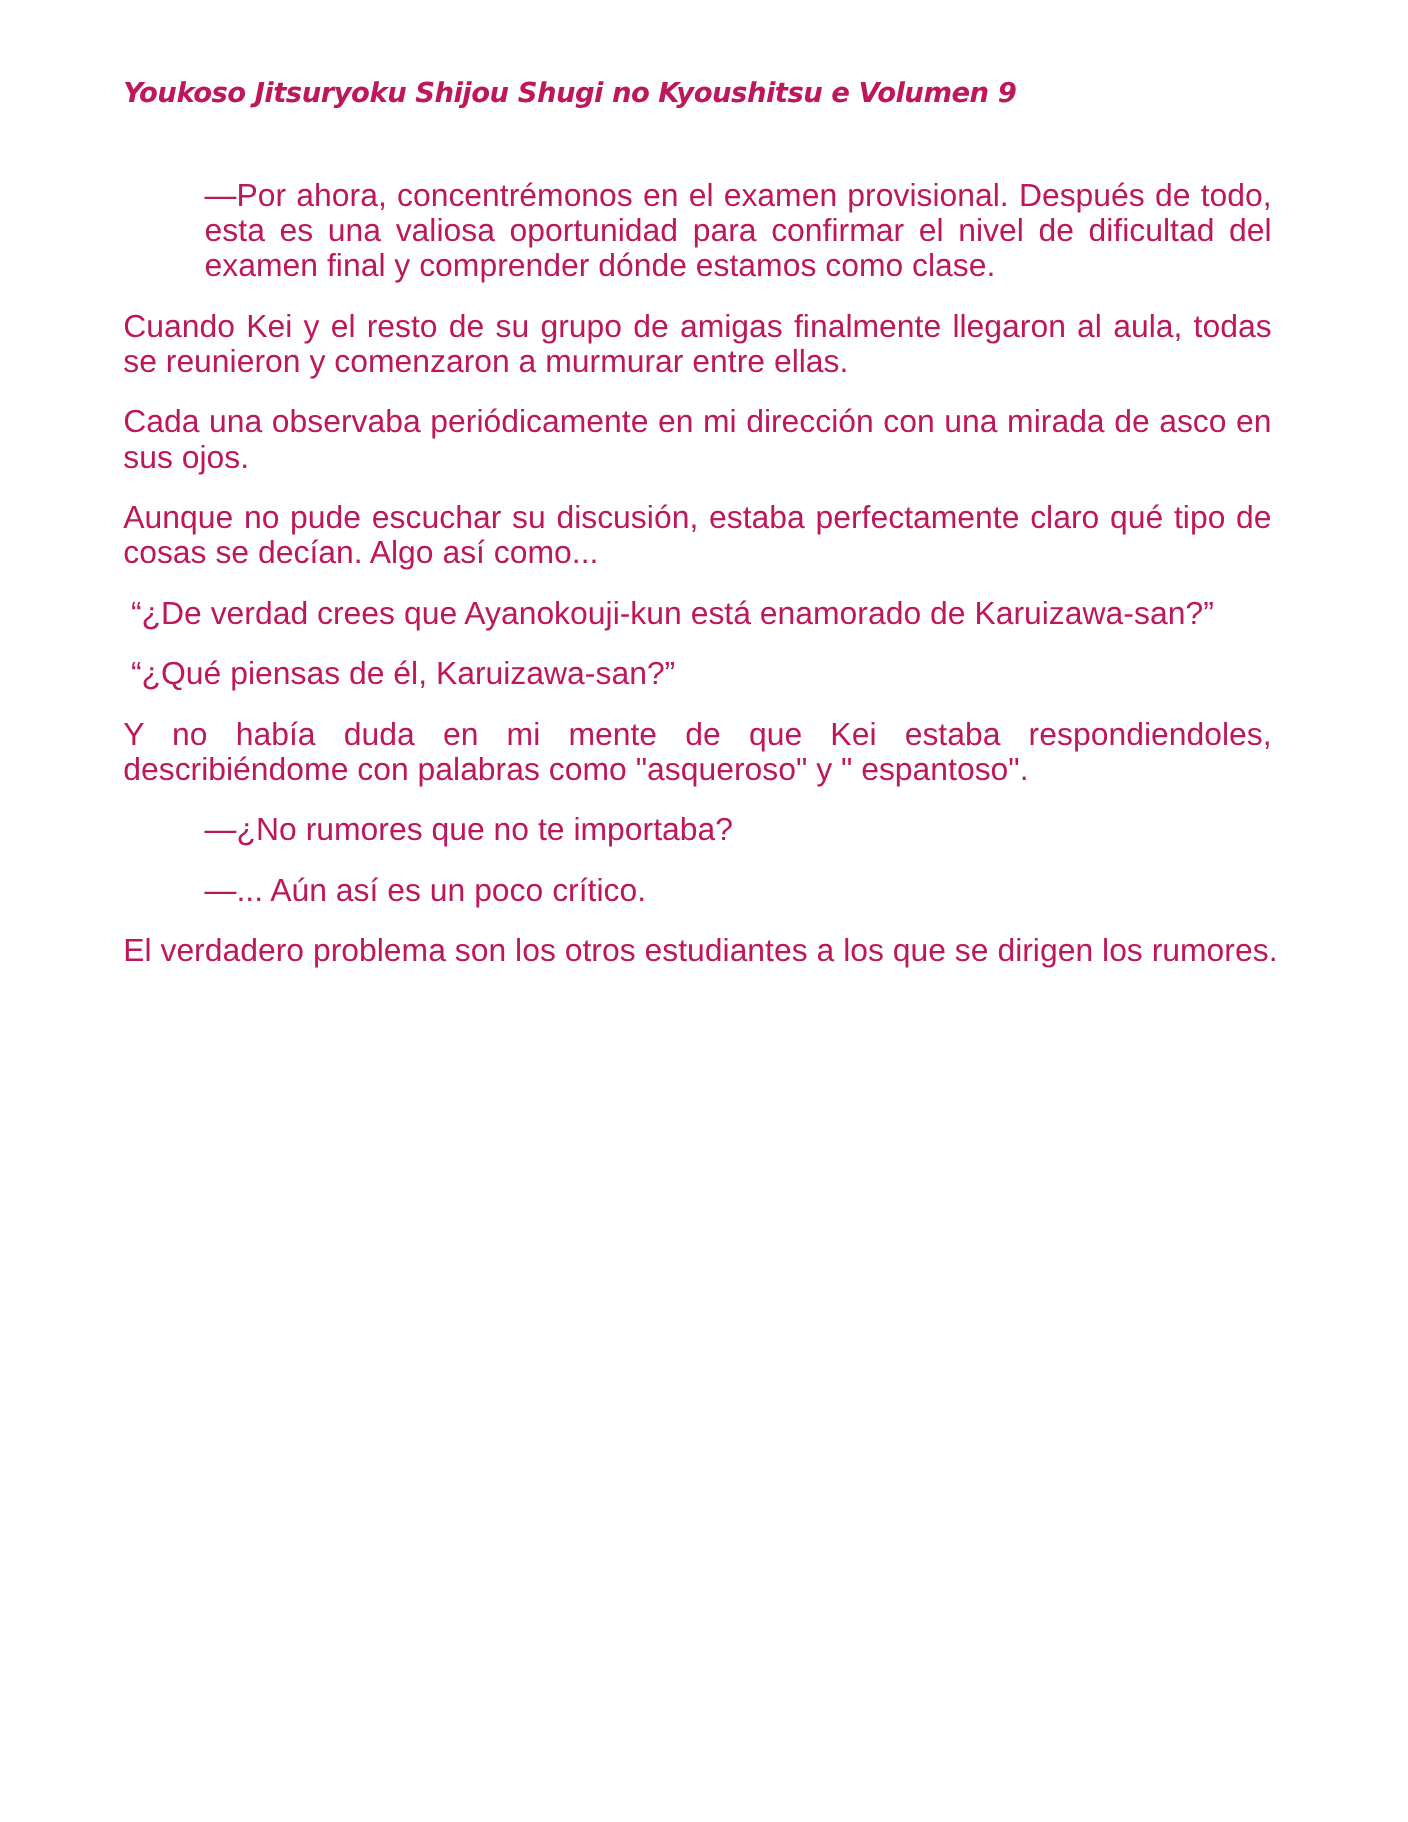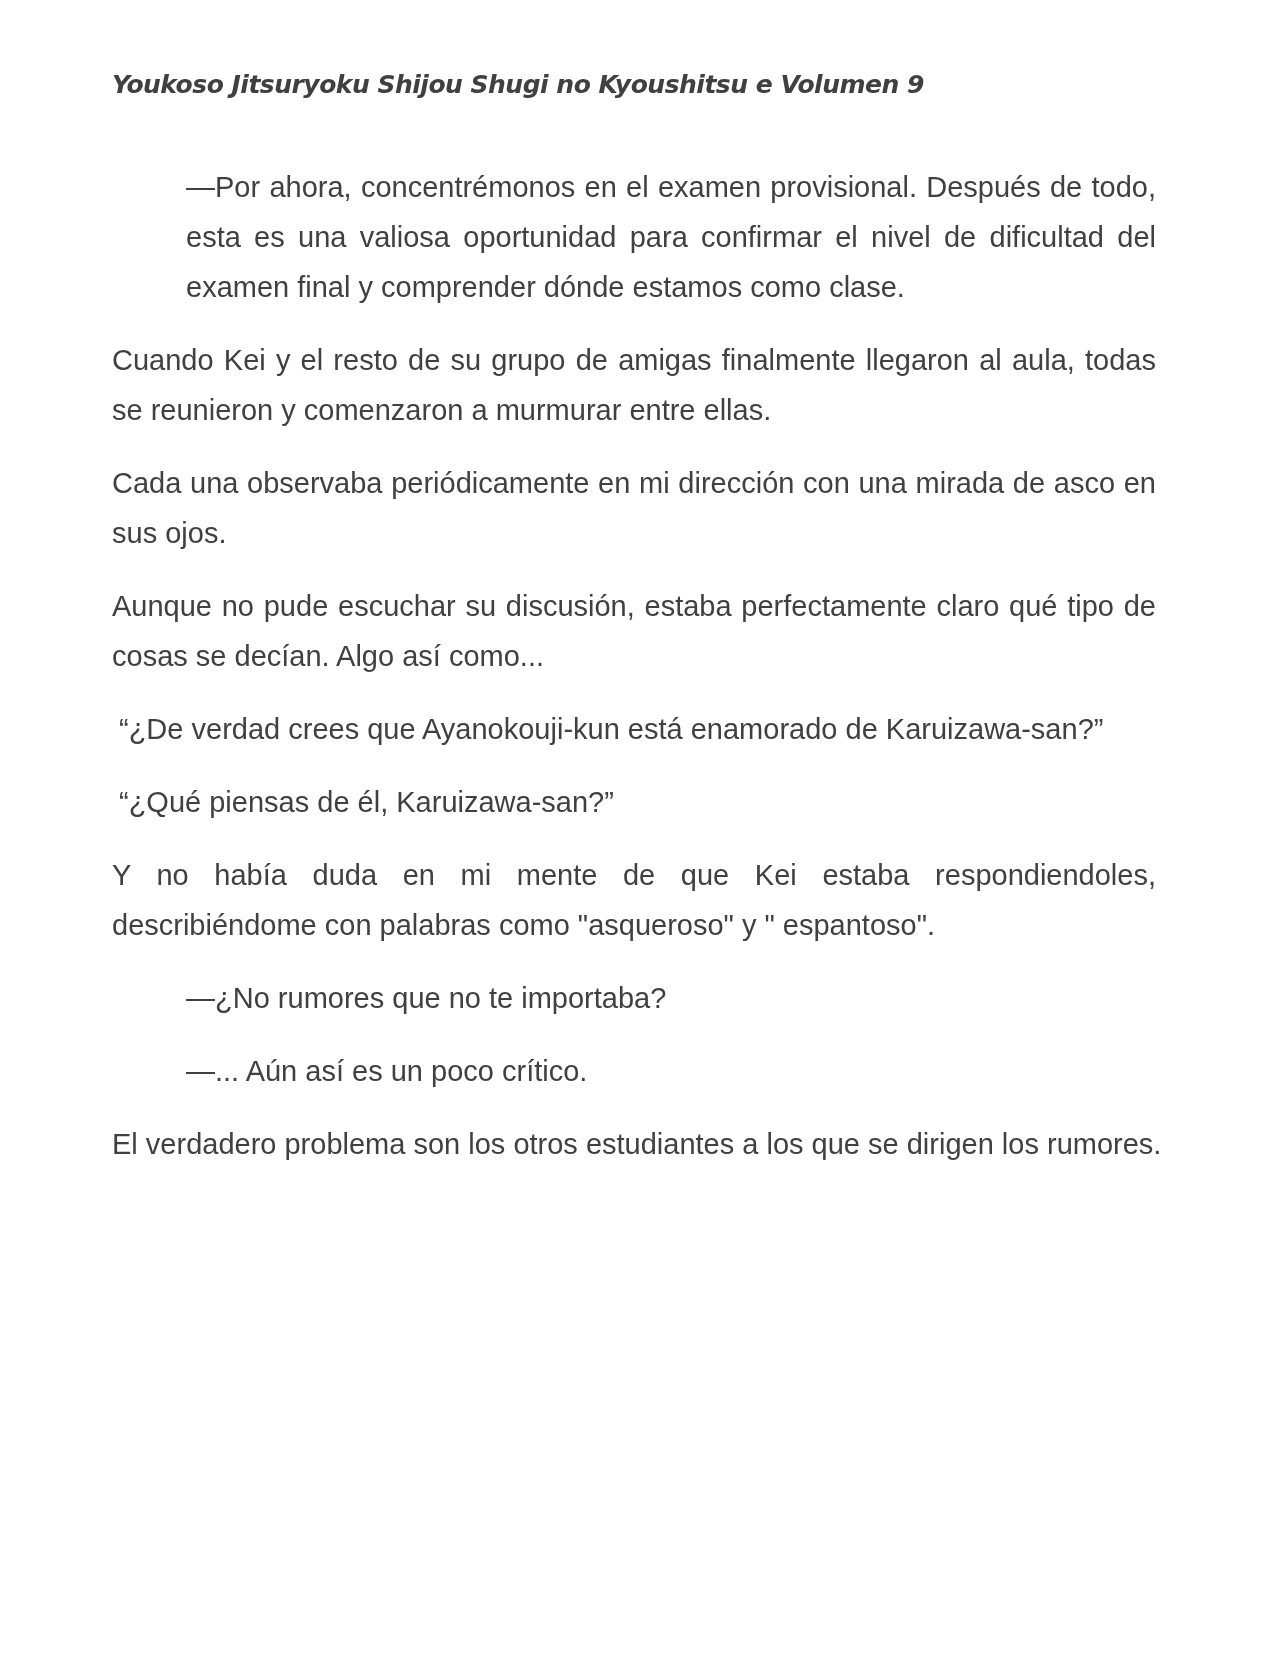--- a/index.html
+++ b/index.html
@@ -1,40 +1,40 @@
 <!DOCTYPE html>
 <html><head>
 <meta charset="utf-8">
 <style>
   html, body { margin: 0; padding: 0; background: #ffffff; }
   .page {
     position: relative;
     width: 1280px;
     height: 1361px;
     background: #ffffff;
-    color: #404040;
+    color: #be185d;
     font-family: "Liberation Sans", sans-serif;
     overflow: hidden;
     box-sizing: border-box;
     padding: 70px 124px 0 112px;
   }
   .header {
     font-family: "DejaVu Sans", sans-serif;
     font-style: italic;
     font-weight: bold;
     font-size: 25px;
     line-height: 30px;
     letter-spacing: -0.5px;
     margin-bottom: 62px;
     white-space: nowrap;
   }
   .body p {
     margin: 0 0 23px 0;
     font-size: 29px;
-    line-height: 50px;
+    line-height: 32px;
     text-align: justify;
   }
   .body p.indent { margin-left: 74px; }
   .body p.quote  { padding-left: 7px; }
   .body p.wide   { margin-right: -14px; }
   .body h2 {
     margin: 78px 0 24px 0;
     font-size: 29px;
     line-height: 37.5px;
     font-weight: bold;

